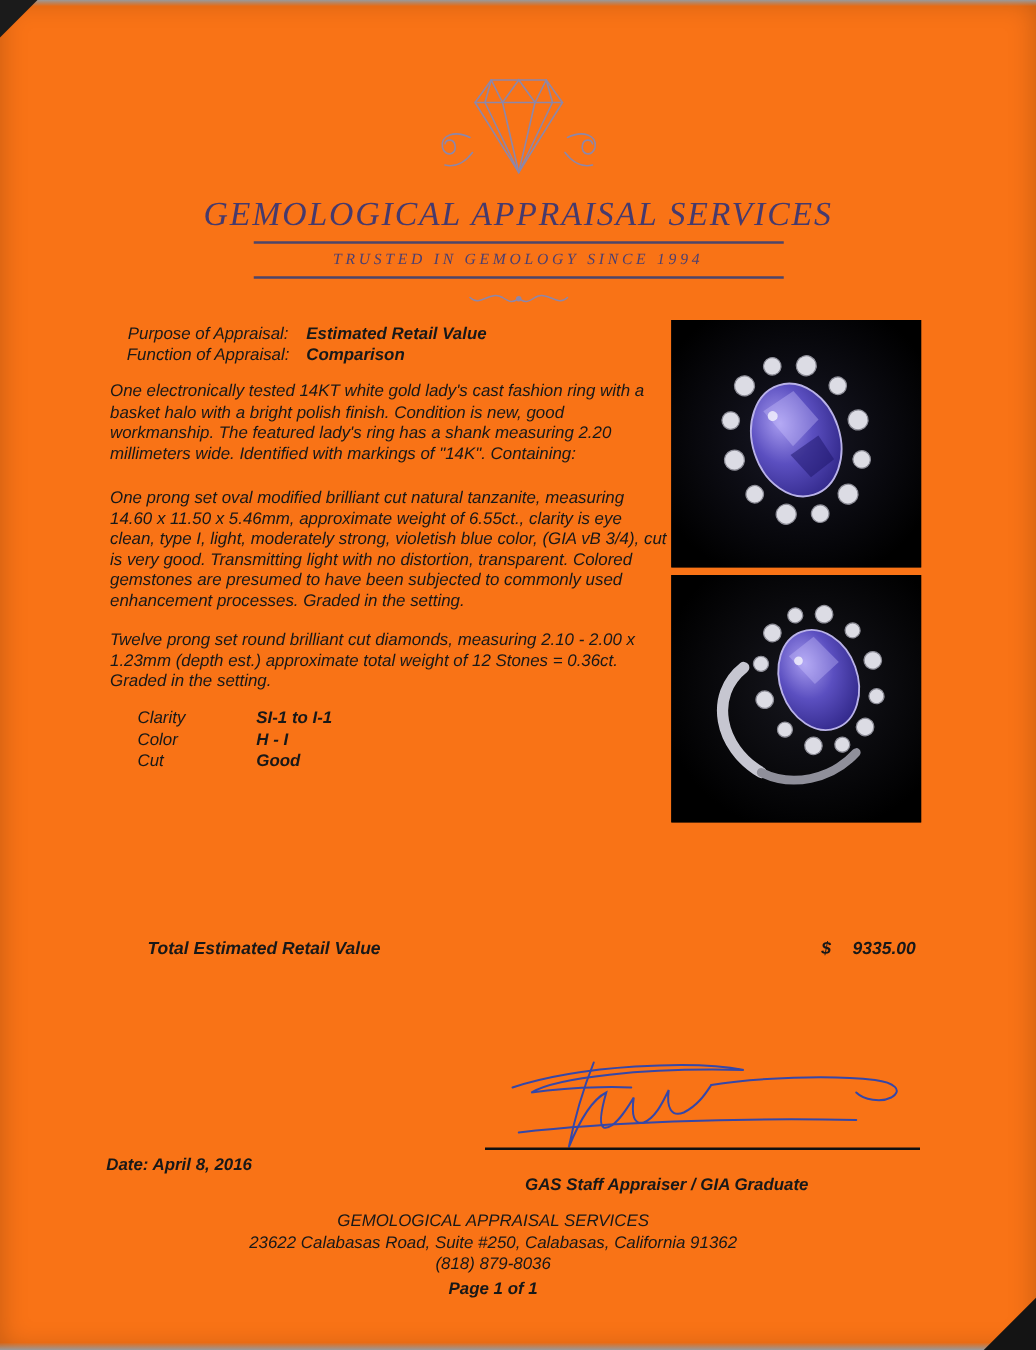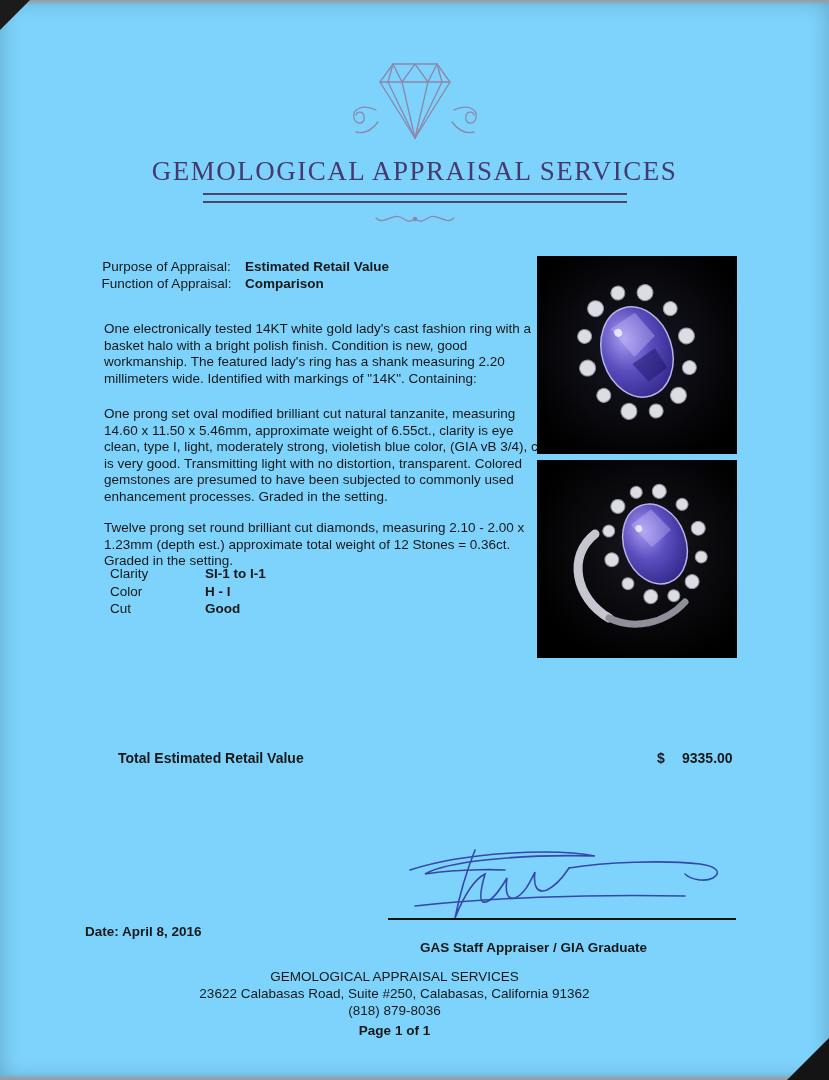--- a/index.html
+++ b/index.html
@@ -6,22 +6,23 @@
   body{
     width:829px;height:1080px;
     background:#8f8f8f;
     font-family:"Liberation Sans", sans-serif;
     color:#181818;
     position:relative;
     overflow:hidden;
   }
   .page{
     position:absolute;inset:0;
-    background:#7dd3fc;
+    background:#f97316;
     box-shadow:inset 0 0 22px rgba(0,0,0,.22);
+    font-style:italic;
   }
   
   .corner-tl{position:absolute;top:0;left:0;width:0;height:0;
     border-top:30px solid #1b1b1b;border-right:30px solid transparent;}
   .corner-br{position:absolute;bottom:0;right:0;width:0;height:0;
     border-bottom:42px solid #141414;border-left:42px solid transparent;}
   .edge-top{position:absolute;top:0;left:0;right:0;height:5px;
     background:linear-gradient(#9a9a9a,rgba(255,255,255,0));}
   .edge-bottom{position:absolute;bottom:0;left:0;right:0;height:6px;
     background:linear-gradient(rgba(255,255,255,0),#9a9a9a);}
@@ -40,21 +41,21 @@
     font-size:12.5px;letter-spacing:3px;color:#4a3f72;margin:1px 0 1px 0;
   }
   .flourish{display:block;margin:2px auto 0 auto;}
 
   
   .meta{position:absolute;top:258px;left:88px;font-size:13.5px;line-height:17px;}
   .meta-row{display:flex;text-align:center;}
   .meta-label{width:157px;}
   .meta-value{font-weight:bold;}
 
-  .para{position:absolute;left:88px;width:448px;font-size:13.5px;line-height:16.5px;margin:16px;}
+  .para{position:absolute;left:88px;width:448px;font-size:13.5px;line-height:16.5px;margin:0;}
   .p1{top:305px;}
   .p2{top:390px;}
   .p3{top:504px;}
 
   .grading{position:absolute;top:565px;left:110px;font-size:13.5px;line-height:17.5px;}
   .grade-row{display:flex;}
   .grade-label{width:95px;}
   .grade-value{font-weight:bold;}
 
   .totals{position:absolute;top:685px;left:88px;width:560px;font-size:13.5px;line-height:17px;}
@@ -107,20 +108,21 @@
         <line x1="112" y1="30" x2="85" y2="86"></line>
 
         <path d="M46,58 C34,52 22,56 24,66 C26,74 36,72 34,64 C33,59 27,59 26,63"></path>
         <path d="M124,58 C136,52 148,56 146,66 C144,74 134,72 136,64 C137,59 143,59 144,63"></path>
         <path d="M48,70 C42,78 34,82 26,80"></path>
         <path d="M122,70 C128,78 136,82 144,80"></path>
       </g>
     </svg>
     <h1 class="brand">GEMOLOGICAL APPRAISAL SERVICES</h1>
     <div class="rule"></div>
+    <div class="tagline">TRUSTED IN GEMOLOGY SINCE 1994</div>
     <div class="rule"></div>
     <svg class="flourish" width="90" height="22" viewBox="0 0 90 22">
       <g fill="none" stroke="#8d87aa" stroke-width="1.2" stroke-linecap="round">
         <path d="M6,10 C14,18 22,4 32,10 C38,14 40,14 45,11"></path>
         <path d="M84,10 C76,18 68,4 58,10 C52,14 50,14 45,11"></path>
         <circle cx="45" cy="11" r="1.6" fill="#8d87aa"></circle>
       </g>
     </svg>
   </div>
 

